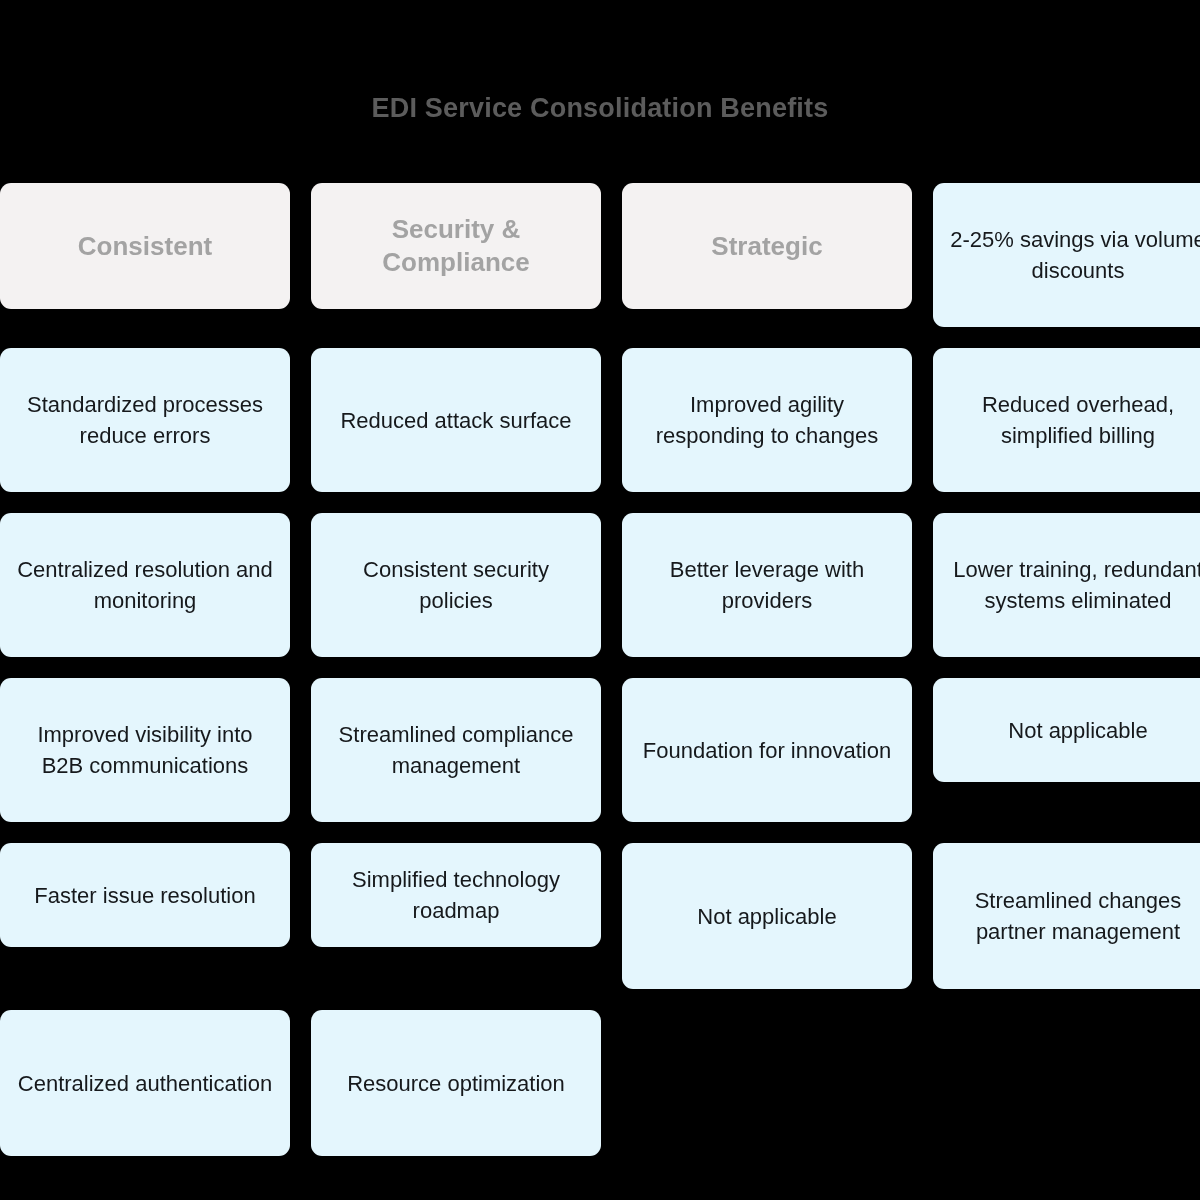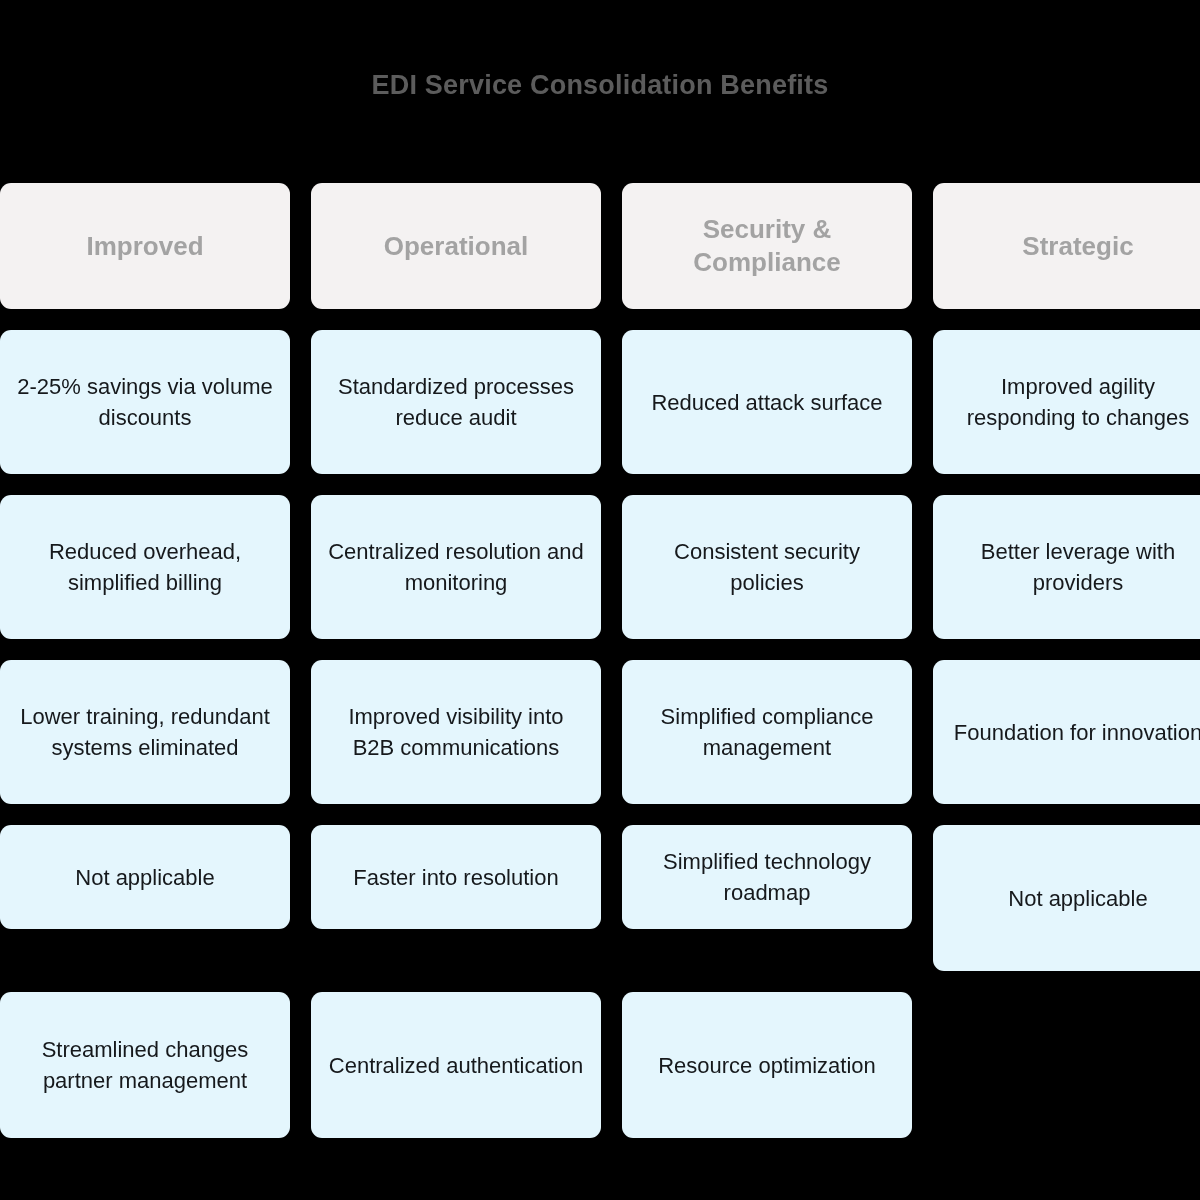--- a/index.html
+++ b/index.html
@@ -21,21 +21,21 @@
     width: 1200px;
     height: 1200px;
     background: #000000;
     overflow: hidden;
   }
 
   
   #chart-title {
     position: absolute;
     left: 0;
-    top: 68px;
+    top: 91px;
     width: 1200px;
     text-align: center;
     font-size: 27px;
     font-weight: bold;
     color: #5c5c5c;
     letter-spacing: 0.2px;
     line-height: 34px;
     white-space: nowrap;
   }
 
@@ -93,37 +93,34 @@
 </head>
 <body>
 
 <div id="canvas">
 
   <div id="chart-title">EDI Service Consolidation Benefits</div>
 
   <div id="matrix">
 
     <div class="cell header">
-      <span class="cell-text">Improved</span>
-    </div>
-    <div class="cell header">
-      <span class="cell-text">Operational</span>
+      <span class="cell-text">Consistent</span>
     </div>
     <div class="cell header">
       <span class="cell-text">Security &amp; Compliance</span>
     </div>
     <div class="cell header">
       <span class="cell-text">Strategic</span>
     </div>
 
     <div class="cell data row-h-144">
       <span class="cell-text">2-25% savings via volume discounts</span>
     </div>
     <div class="cell data row-h-144">
-      <span class="cell-text">Standardized processes reduce audit</span>
+      <span class="cell-text">Standardized processes reduce errors</span>
     </div>
     <div class="cell data row-h-144">
       <span class="cell-text">Reduced attack surface</span>
     </div>
     <div class="cell data row-h-144">
       <span class="cell-text">Improved agility responding to changes</span>
     </div>
 
     <div class="cell data row-h-144">
       <span class="cell-text">Reduced overhead, simplified billing</span>
@@ -138,31 +135,31 @@
       <span class="cell-text">Better leverage with providers</span>
     </div>
 
     <div class="cell data row-h-144">
       <span class="cell-text">Lower training, redundant systems eliminated</span>
     </div>
     <div class="cell data row-h-144">
       <span class="cell-text">Improved visibility into B2B communications</span>
     </div>
     <div class="cell data row-h-144">
-      <span class="cell-text">Simplified compliance management</span>
+      <span class="cell-text">Streamlined compliance management</span>
     </div>
     <div class="cell data row-h-144">
       <span class="cell-text">Foundation for innovation</span>
     </div>
 
     <div class="cell data row-h-104">
       <span class="cell-text">Not applicable</span>
     </div>
     <div class="cell data row-h-104">
-      <span class="cell-text">Faster into resolution</span>
+      <span class="cell-text">Faster issue resolution</span>
     </div>
     <div class="cell data row-h-104">
       <span class="cell-text">Simplified technology roadmap</span>
     </div>
 
     <div class="cell data row-h-146">
       <span class="cell-text">Not applicable</span>
     </div>
     <div class="cell data row-h-146">
       <span class="cell-text">Streamlined changes partner management</span>

